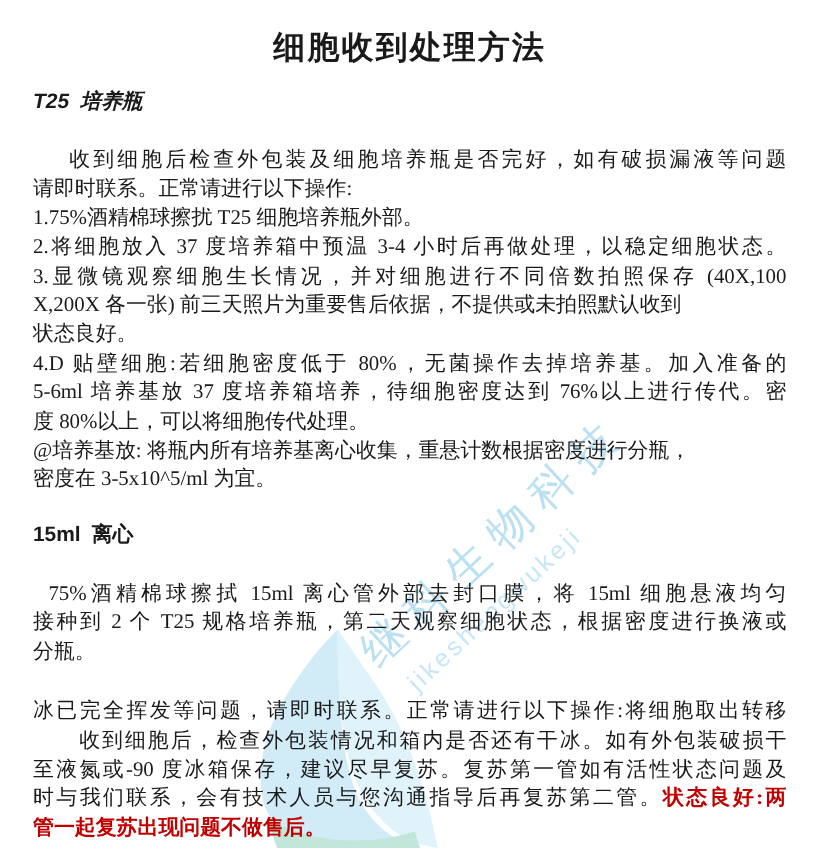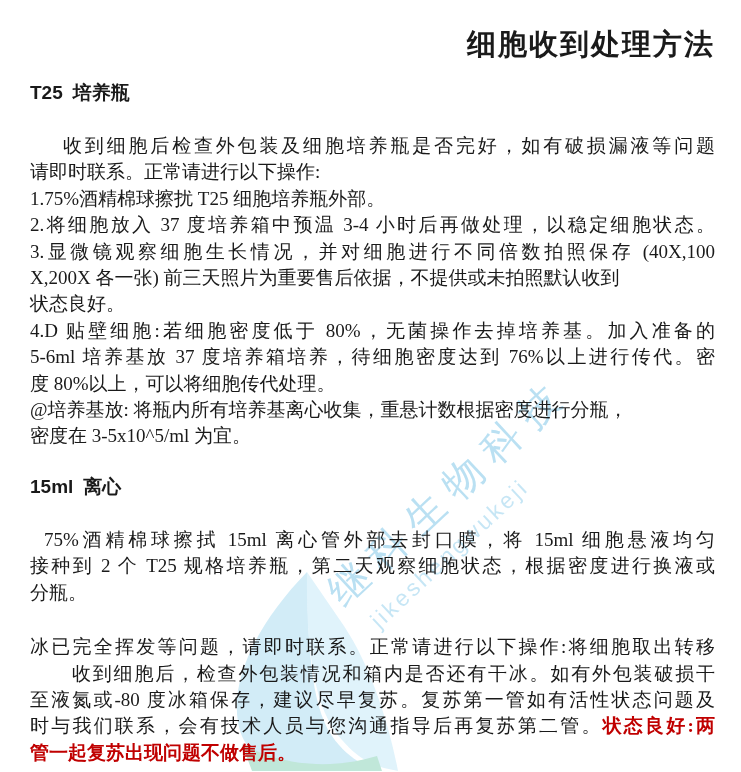--- a/index.html
+++ b/index.html
@@ -23,24 +23,24 @@
          letter-spacing:12px;color:var(--wm-blue);opacity:.8;white-space:nowrap;
          font-family:"Liberation Serif","DejaVu Serif",serif;}
   .wm-en{position:absolute;left:330px;top:498px;width:330px;
          transform:rotate(-43deg);font-size:23px;letter-spacing:3px;
          color:var(--wm-blue);opacity:.65;white-space:nowrap;
          font-family:"Liberation Sans","DejaVu Sans",sans-serif;}
 
   
   .doc{position:relative;z-index:1;padding:0 26px 0 30px;}
   .title{margin-top:26px;font-size:29px;line-height:36px;font-weight:700;
-         text-align:right;letter-spacing:2px;}
+         text-align:center;letter-spacing:2px;}
   .h2{display:block;font-size:19px;line-height:25px;font-weight:700;}
   .h2 .hcode{font-family:"Liberation Sans","DejaVu Sans",sans-serif;margin-right:10px;}
-  .h2-1{margin-top:18px;}
+  .h2-1{margin-top:18px;font-style:italic;}
   .h2-2{margin-top:24px;}
   .h2-3{margin-top:25px;}
   .para{font-size:19px;margin-top:28px;}
   .para-1{margin-top:28px;}
   .ln{line-height:26.4px;white-space:nowrap;}
   .ln.j{white-space:normal;text-align:justify;text-align-last:justify;}
   .ind1{text-indent:14px;}
   .ind2{text-indent:33px;}
   .ind3{text-indent:42px;}
   .red{color:var(--red);font-weight:700;}
@@ -90,21 +90,21 @@
     <div class="para">
       <div class="ln j ind1">75%酒精棉球擦拭 15ml 离心管外部去封口膜，将 15ml 细胞悬液均匀</div>
       <div class="ln j">接种到 2 个 T25 规格培养瓶，第二天观察细胞状态，根据密度进行换液或</div>
       <div class="ln">分瓶。</div>
     </div>
 
 
     <div class="para">
       <div class="ln j">冰已完全挥发等问题，请即时联系。正常请进行以下操作:将细胞取出转移</div>
       <div class="ln j ind3">收到细胞后，检查外包装情况和箱内是否还有干冰。如有外包装破损干</div>
-      <div class="ln j">至液氮或-80 度冰箱保存，建议尽早复苏。复苏第一管如有活性状态问题及</div>
+      <div class="ln j">至液氮或-90 度冰箱保存，建议尽早复苏。复苏第一管如有活性状态问题及</div>
       <div class="ln j">
         <span>时与我们联系，会有技术人员与您沟通指导后再复苏第二管。</span><span class="red">状态良好:两</span>
       </div>
       <div class="ln">
         <span class="red">管一起复苏出现问题不做售后。</span>
       </div>
     </div>
 
   </div>
 </div>

